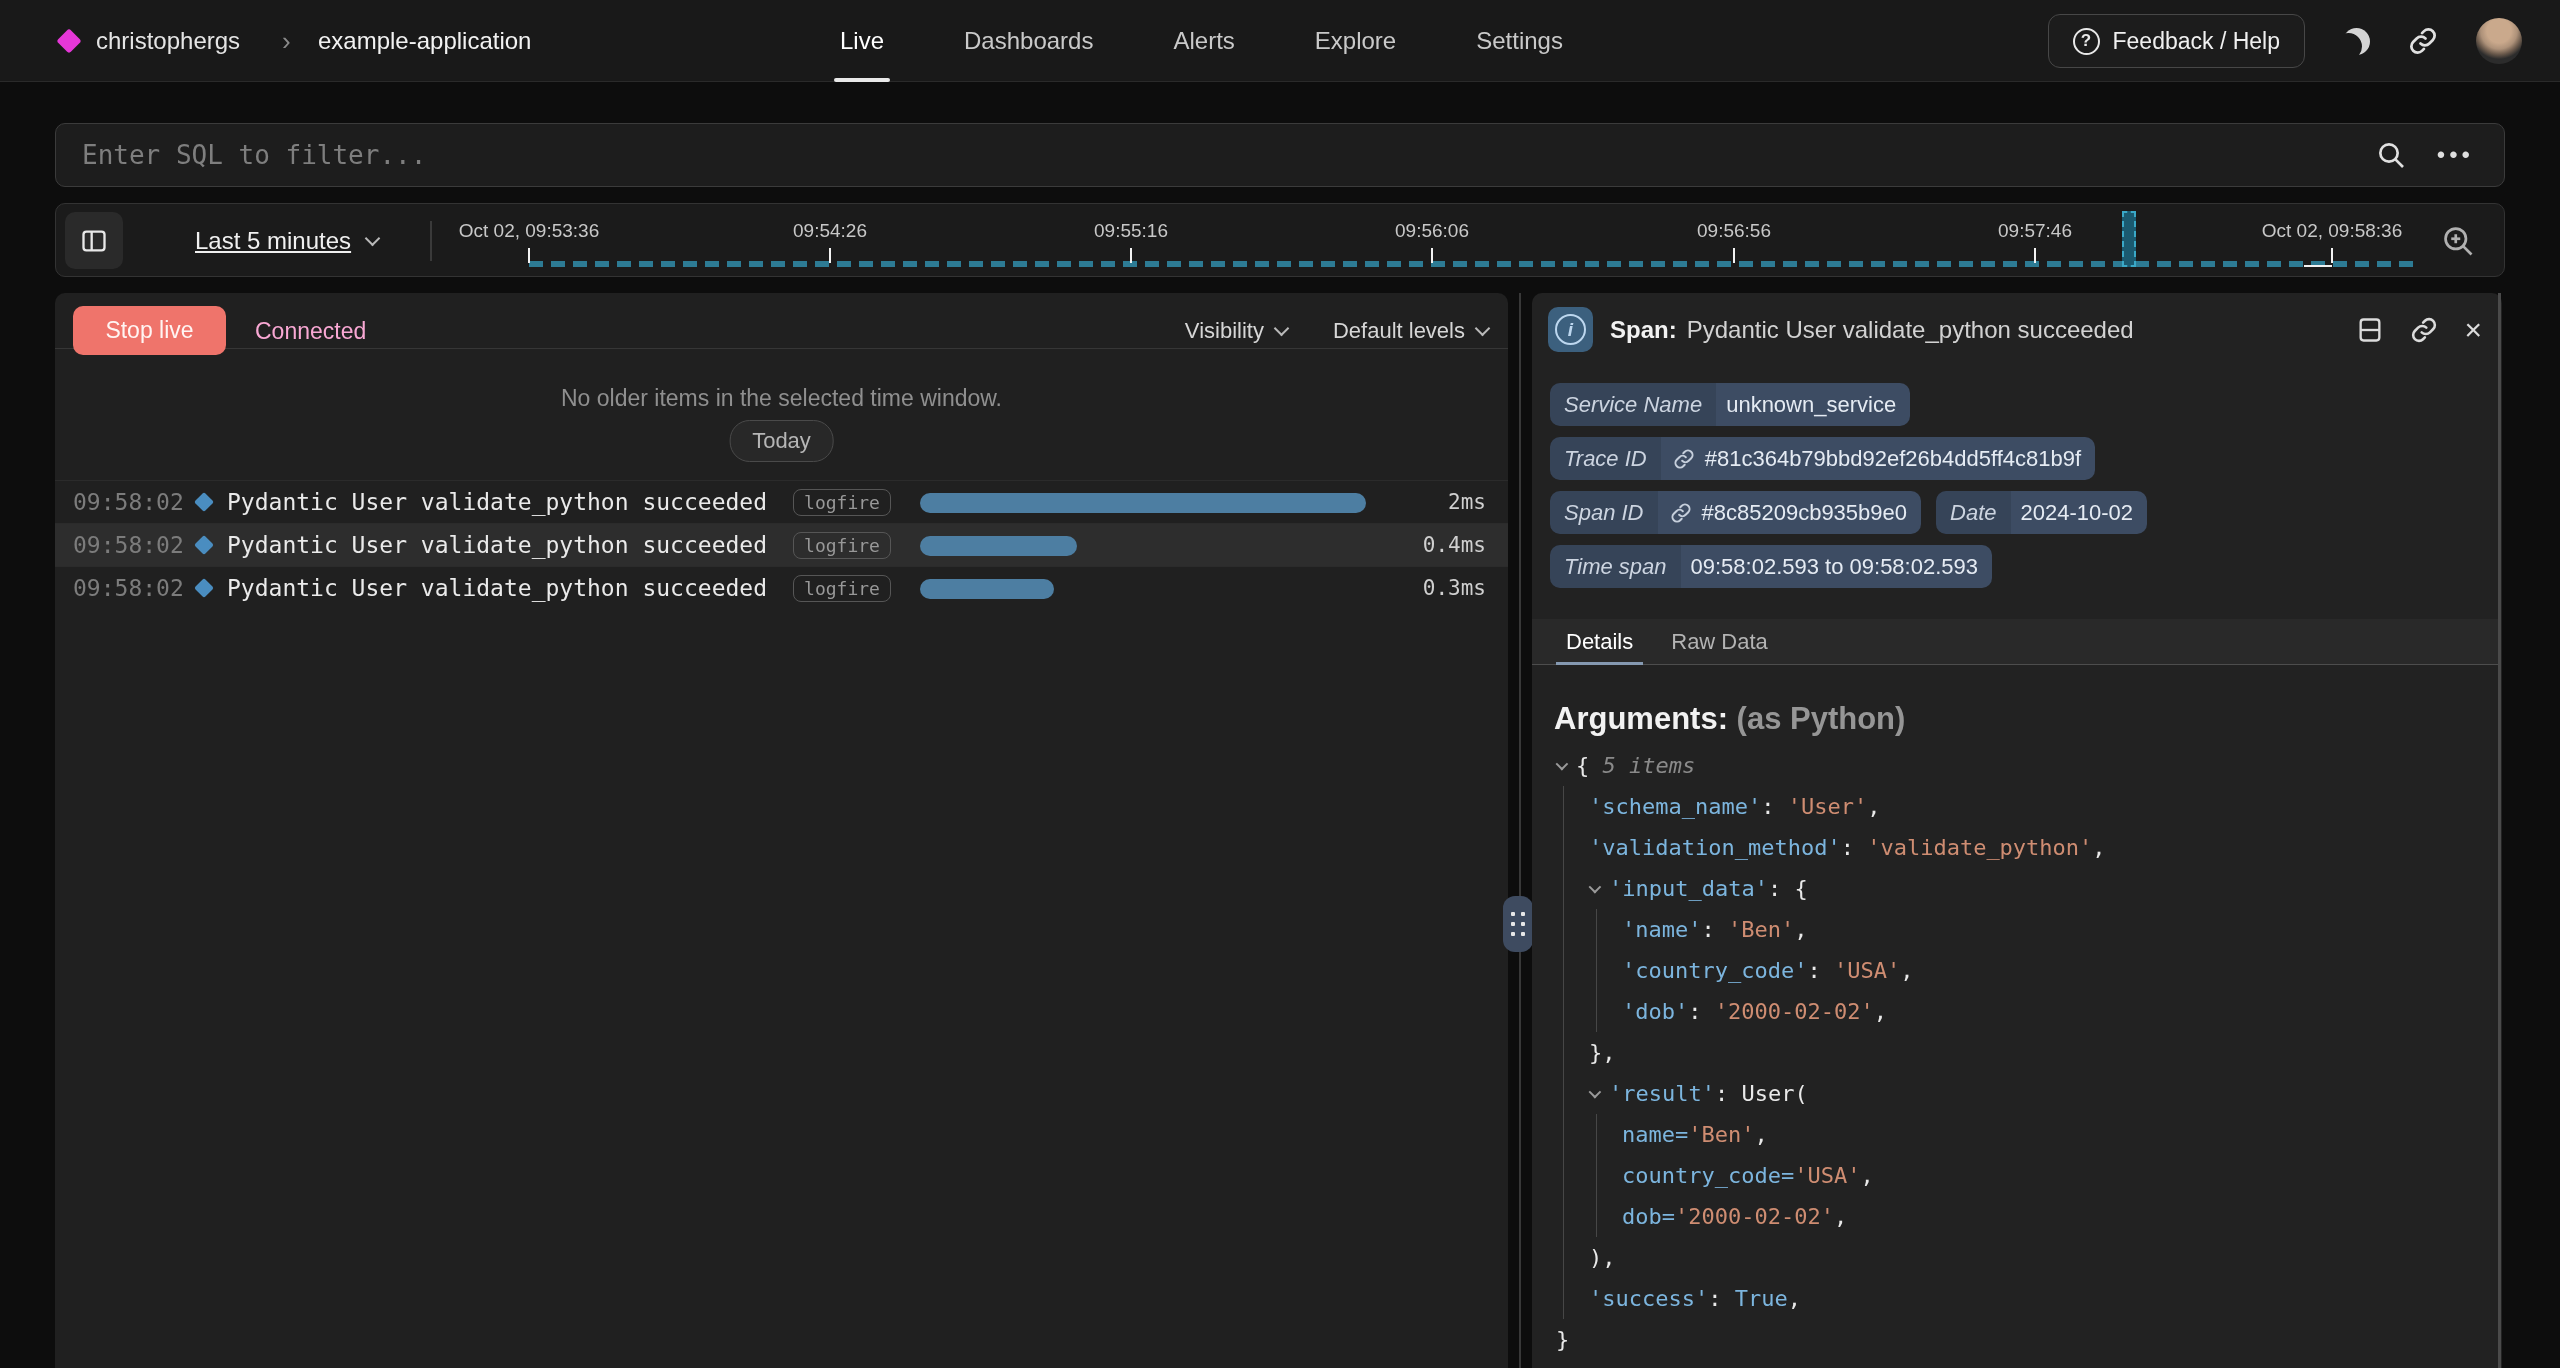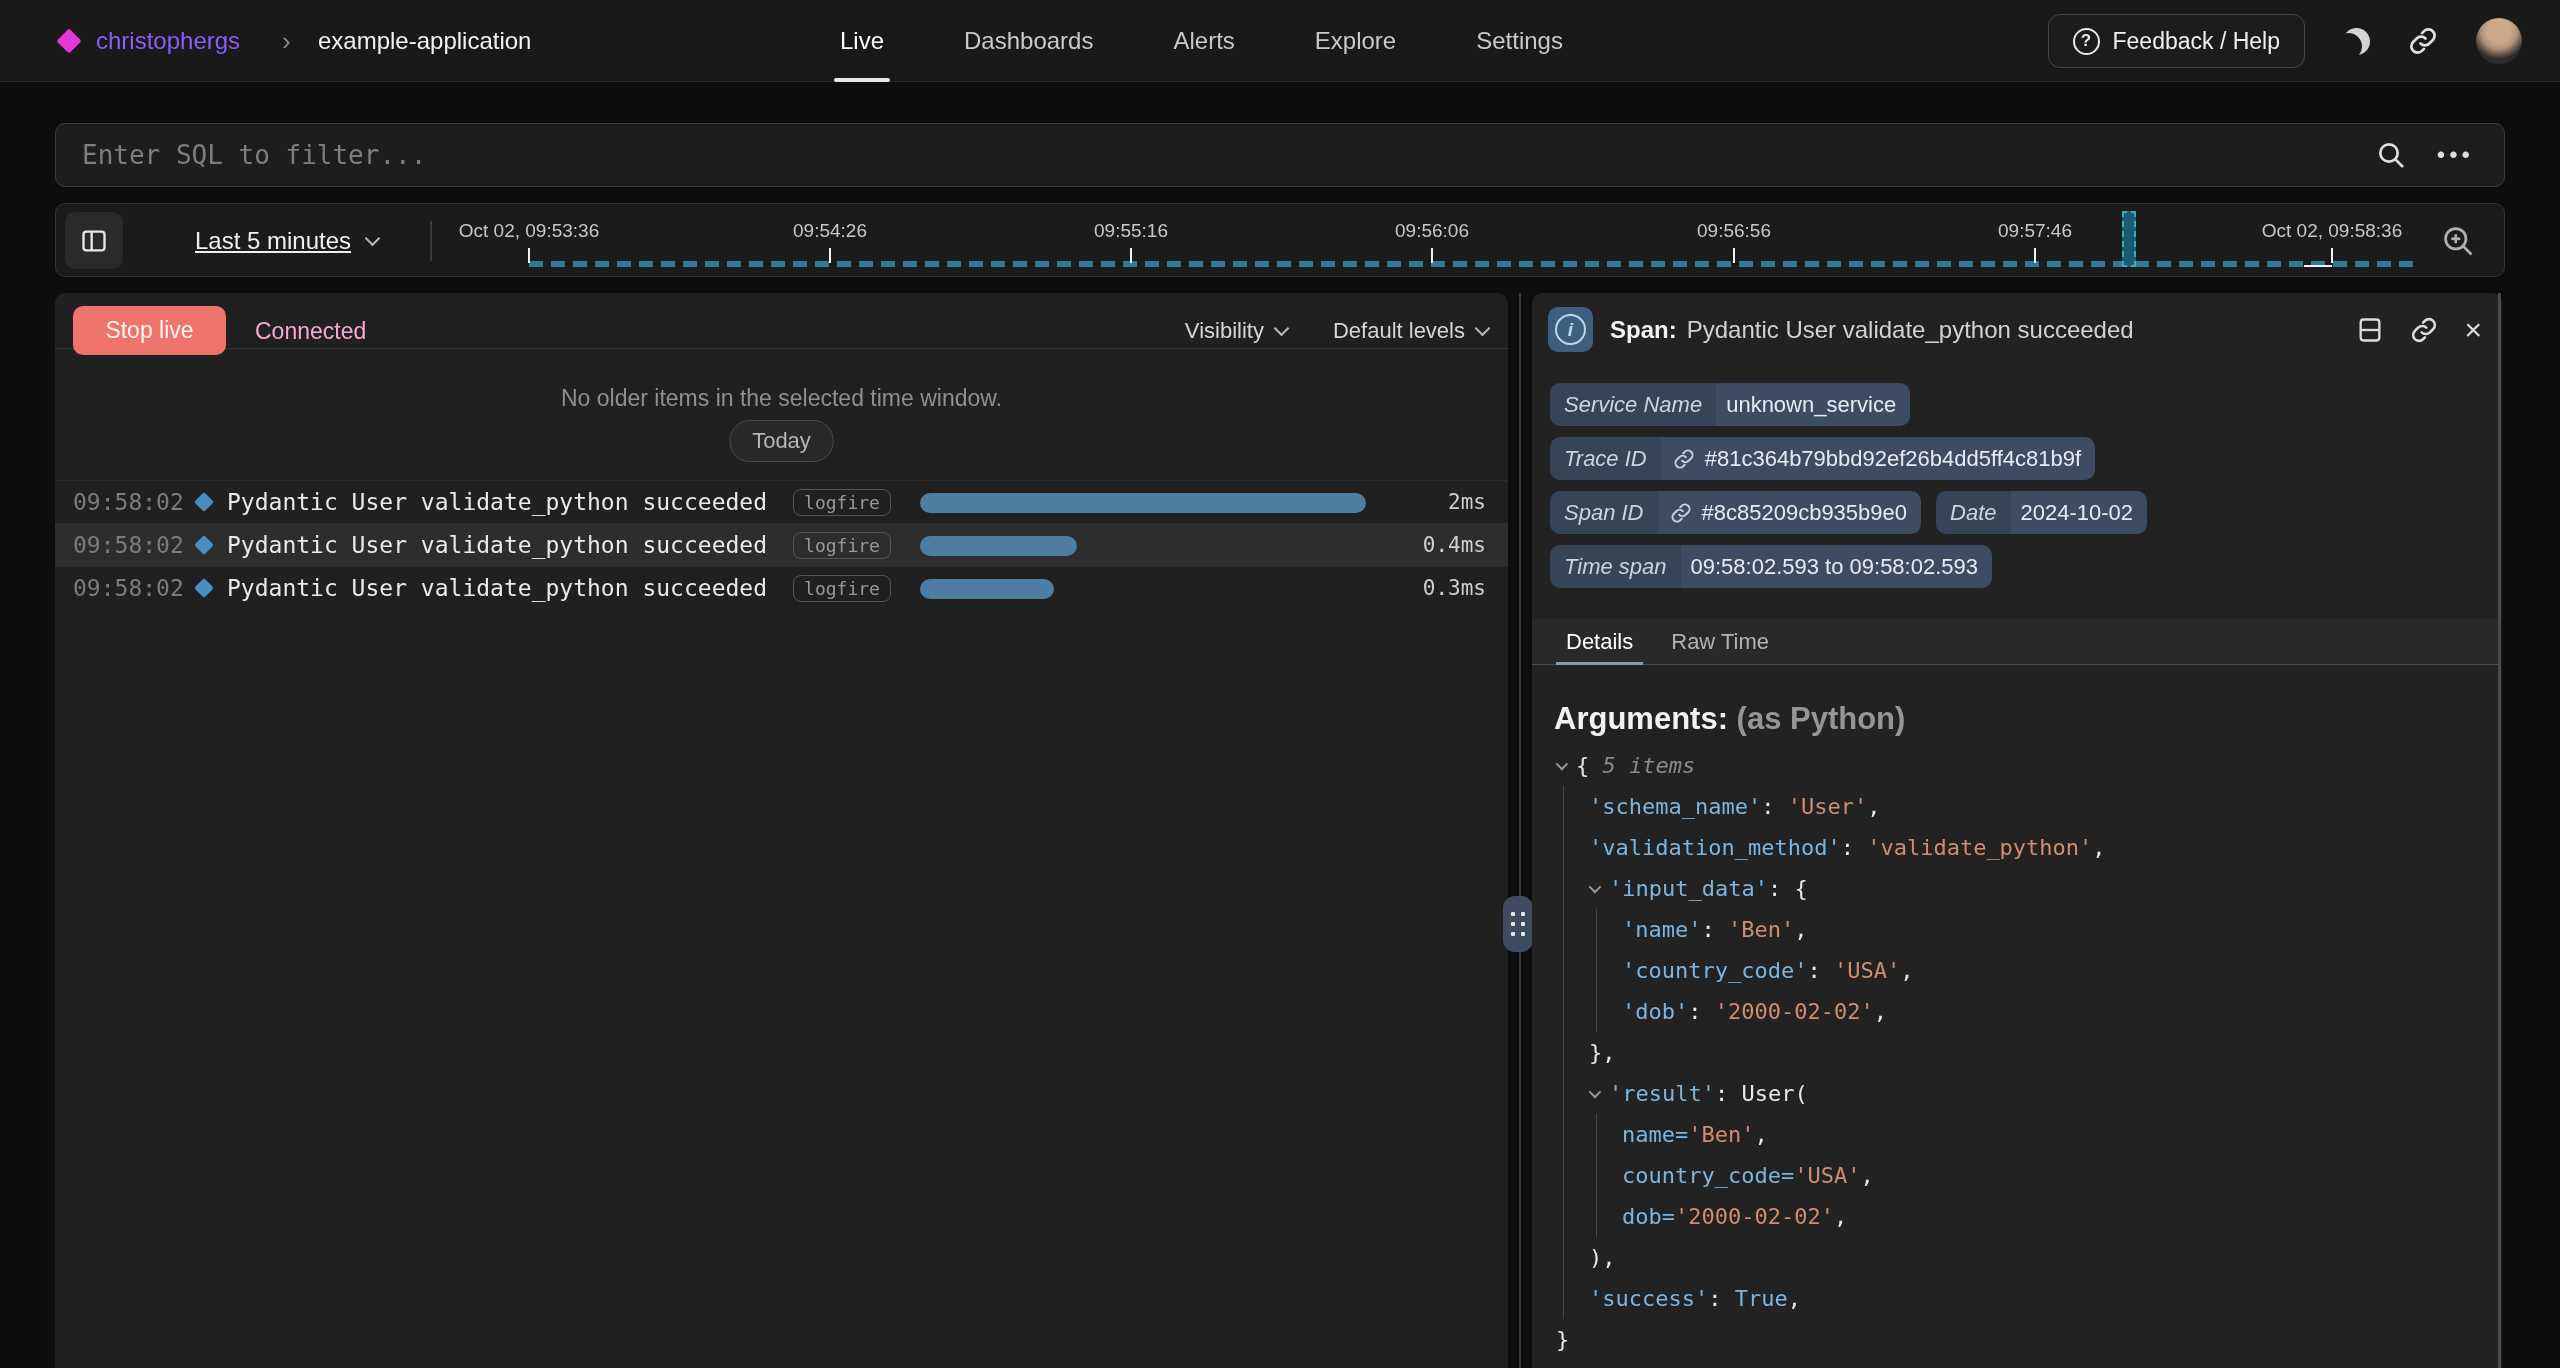--- a/index.html
+++ b/index.html
@@ -5,21 +5,21 @@
   * { margin:0; padding:0; box-sizing:border-box; }
   html,body { width:2560px; height:1368px; overflow:hidden; background:#0d0d0d;
     font-family:"Liberation Sans", sans-serif; color:#e6e6e6; }
 
   
   #topnav { position:absolute; left:0; top:0; width:2560px; height:82px; background:#191919;
     border-bottom:1px solid #2a2a2a; }
   .logo-diamond { position:absolute; left:60px; top:32px; width:18px; height:18px; background:#e637d8;
     transform:rotate(45deg); border-radius:3px; }
   .crumb { position:absolute; top:0; height:82px; display:flex; align-items:center; font-size:24px; }
-  #crumb-org { left:96px; color:#8b5cf6; }
+  #crumb-org { left:96px; color:#e5e5e5; }
   #crumb-sep { left:282px; color:#8a8a8a; font-size:26px; }
   #crumb-project { left:318px; color:#f2f2f2; }
   #nav-tabs { position:absolute; left:840px; top:0; height:82px; display:flex; gap:80px; align-items:center; }
   .nav-tab { position:relative; height:82px; display:flex; align-items:center; font-size:24px; color:#c9c9c9; cursor:pointer; }
   .nav-tab.active { color:#ffffff; }
   .tab-underline { position:absolute; left:-6px; right:-6px; bottom:0; height:4px; background:#e8e8e8; border-radius:2px; }
   #nav-right { position:absolute; right:38px; top:0; height:82px; display:flex; gap:38px; align-items:center; }
   #feedback-btn { display:flex; align-items:center; gap:13px; height:54px; padding:0 24px;
     border:1.5px solid #474747; border-radius:12px; background:#1c1c1c; font-size:23px; color:#f0f0f0; cursor:pointer; }
   .q-circle { width:27px; height:27px; border:2px solid #e8e8e8; border-radius:50%;
@@ -354,21 +354,21 @@
       <div class="badge-row">
         <div class="badge">
           <div class="badge-label">Time span</div>
           <div class="badge-value">09:58:02.593 to 09:58:02.593</div>
         </div>
       </div>
     </div>
 
   <div id="detail-tabs">
       <div class="detail-tab active">Details<div class="dtab-underline"></div></div>
-      <div class="detail-tab">Raw Time</div>
+      <div class="detail-tab">Raw Data</div>
     </div>
 
   <div id="args-heading">
     <span>Arguments:</span>
     <span id="args-mode">(as Python)</span>
   </div>
 
   <div id="code-block">
       <div class="code-line"><div class="caret-box"><i></i></div><span class="seg-punct">{ </span><span class="seg-meta">5 items</span></div>
       <div class="code-line"><div class="indent-unit"></div><span class="seg-key">'schema_name'</span><span class="seg-punct">: </span><span class="seg-str">'User'</span><span class="seg-punct">,</span></div>

